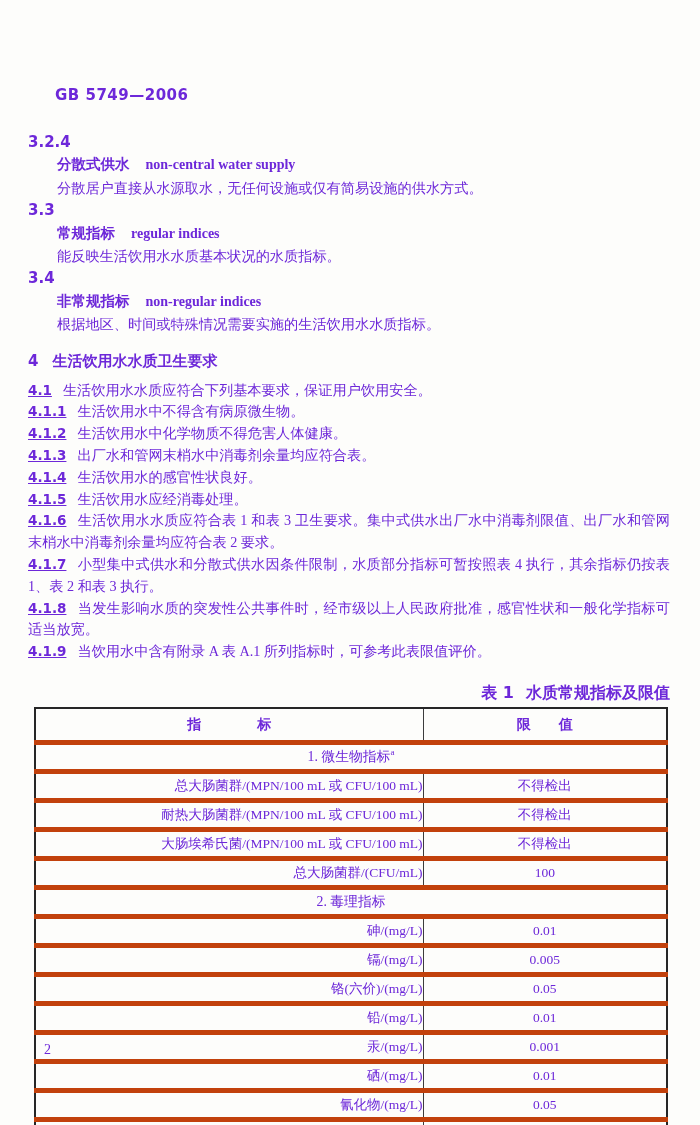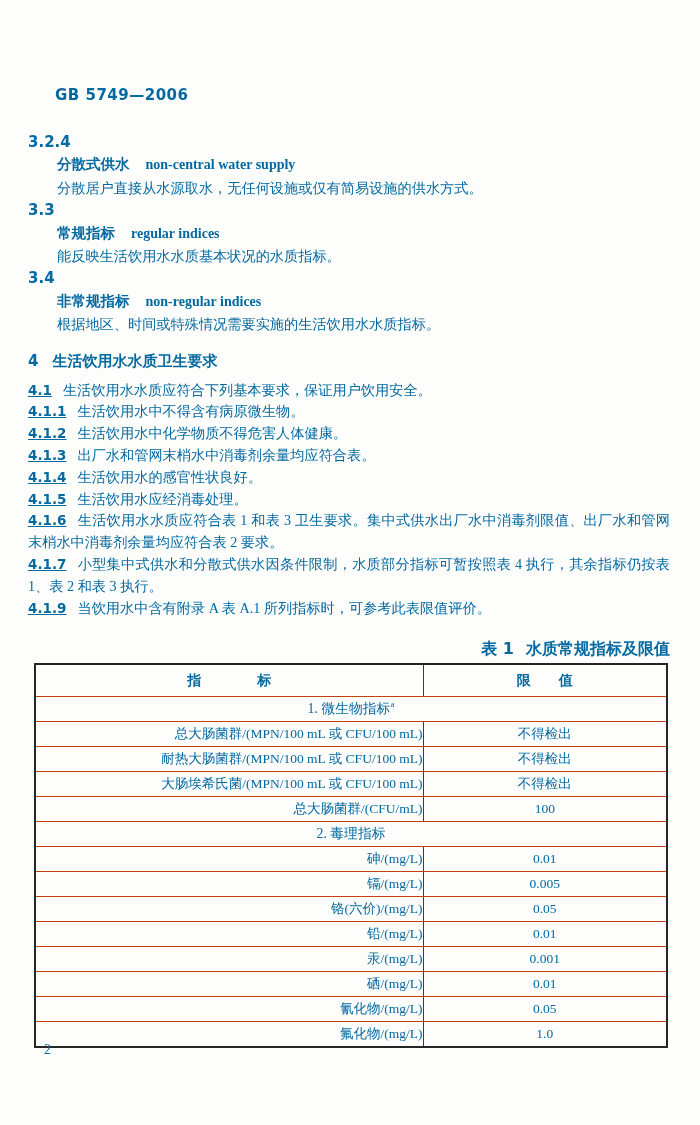--- a/index.html
+++ b/index.html
@@ -5,21 +5,21 @@
   html,body{margin:0;padding:0;}
   body{
     width:700px;height:1125px;
     background:#f2f2ef;
     font-family:"Liberation Serif","DejaVu Serif",serif;
   }
   .page{
     position:relative;
     width:700px;height:1125px;
     background:#fdfdfb;
-    color:#0369a1;
+    color:#6d28d9;
     box-sizing:border-box;
     padding:86px 30px 0 28px;
     overflow:hidden;
   }
   .doc-header{
     font-family:"DejaVu Sans","Liberation Sans",sans-serif;
     font-weight:700;
     font-size:15px;
     letter-spacing:.5px;
     margin-left:27px;
@@ -91,21 +91,21 @@
     table-layout:fixed;
     width:632px;
     margin:5px 0 0 6px;
     font-size:13.5px;
   }
   table.t1 col.c-ind{width:388px;}
   table.t1 col.c-lim{width:244px;}
   table.t1{border:2px solid #262626;}
   table.t1 th, table.t1 td{
     border-top:1px solid #3c3c3c;
-    border-bottom:1px solid #c2410c;
+    border-bottom:5px solid #c2410c;
     padding:0;
     height:24px;
     vertical-align:middle;
   }
   table.t1 th{
     height:31px;
     font-weight:700;
     font-size:14px;
     text-align:center;
   }
@@ -169,20 +169,21 @@
 
   <div class="clauses">
     <p class="clause"><span class="cnum">4.1</span><span>生活饮用水水质应符合下列基本要求，保证用户饮用安全。</span></p>
     <p class="clause"><span class="cnum">4.1.1</span><span>生活饮用水中不得含有病原微生物。</span></p>
     <p class="clause"><span class="cnum">4.1.2</span><span>生活饮用水中化学物质不得危害人体健康。</span></p>
     <p class="clause"><span class="cnum">4.1.3</span><span>出厂水和管网末梢水中消毒剂余量均应符合表。</span></p>
     <p class="clause"><span class="cnum">4.1.4</span><span>生活饮用水的感官性状良好。</span></p>
     <p class="clause"><span class="cnum">4.1.5</span><span>生活饮用水应经消毒处理。</span></p>
     <p class="clause"><span class="cnum">4.1.6</span><span>生活饮用水水质应符合表 1 和表 3 卫生要求。集中式供水出厂水中消毒剂限值、出厂水和管网末梢水中消毒剂余量均应符合表 2 要求。</span></p>
     <p class="clause"><span class="cnum">4.1.7</span><span>小型集中式供水和分散式供水因条件限制，水质部分指标可暂按照表 4 执行，其余指标仍按表 1、表 2 和表 3 执行。</span></p>
+    <p class="clause"><span class="cnum">4.1.8</span><span>当发生影响水质的突发性公共事件时，经市级以上人民政府批准，感官性状和一般化学指标可适当放宽。</span></p>
     <p class="clause"><span class="cnum">4.1.9</span><span>当饮用水中含有附录 A 表 A.1 所列指标时，可参考此表限值评价。</span></p>
   </div>
 
   <div class="table-title">
     <span class="tlabel">表 1</span><span>水质常规指标及限值</span>
   </div>
 
   <table class="t1">
     <colgroup>
         <col class="c-ind">

